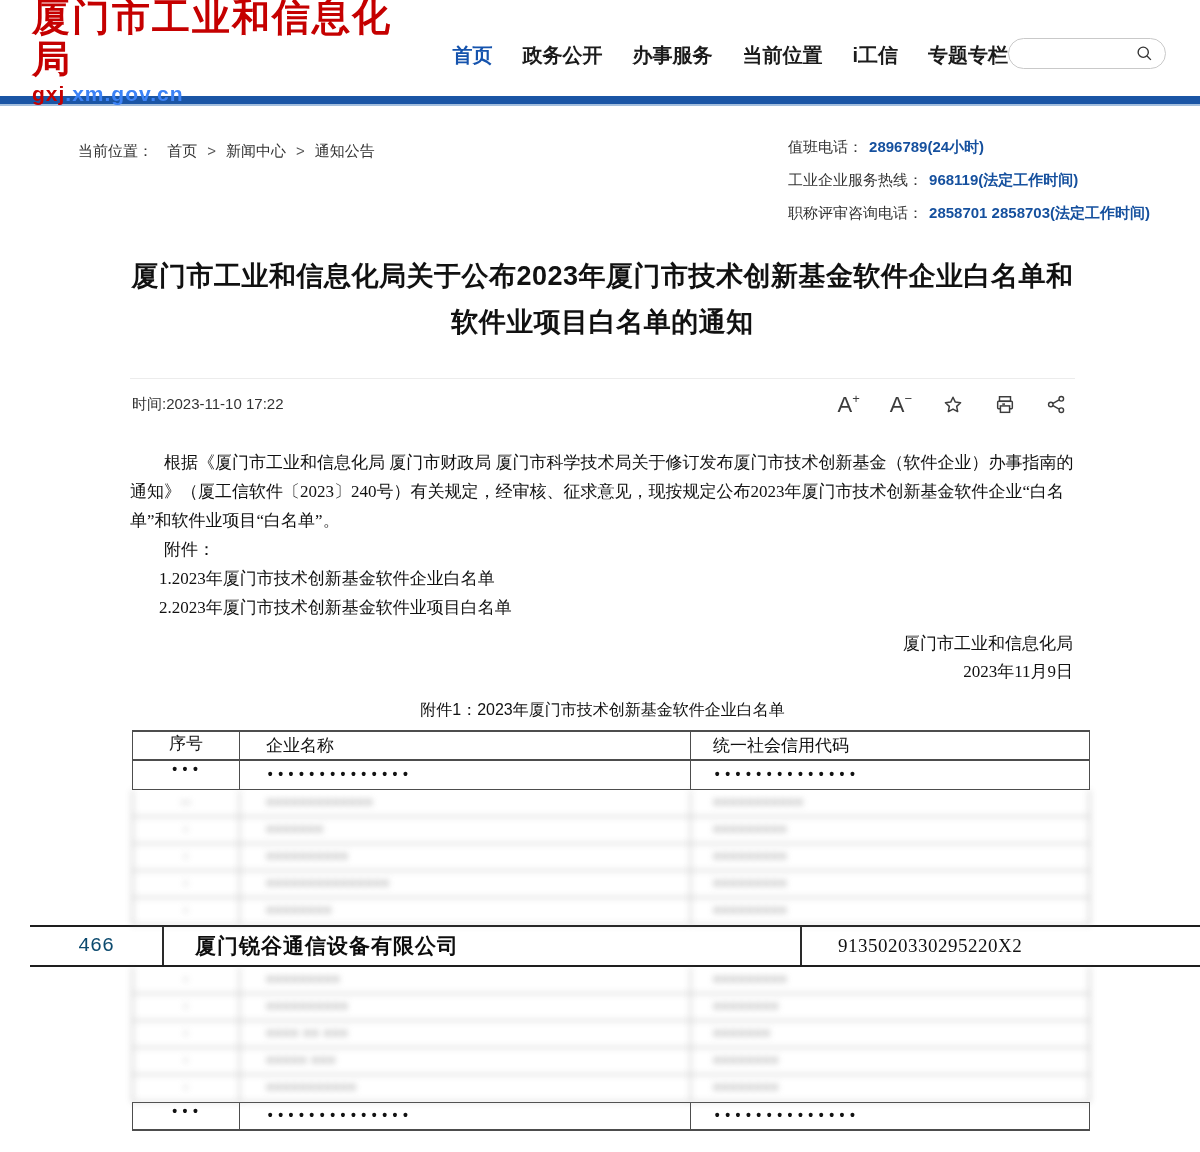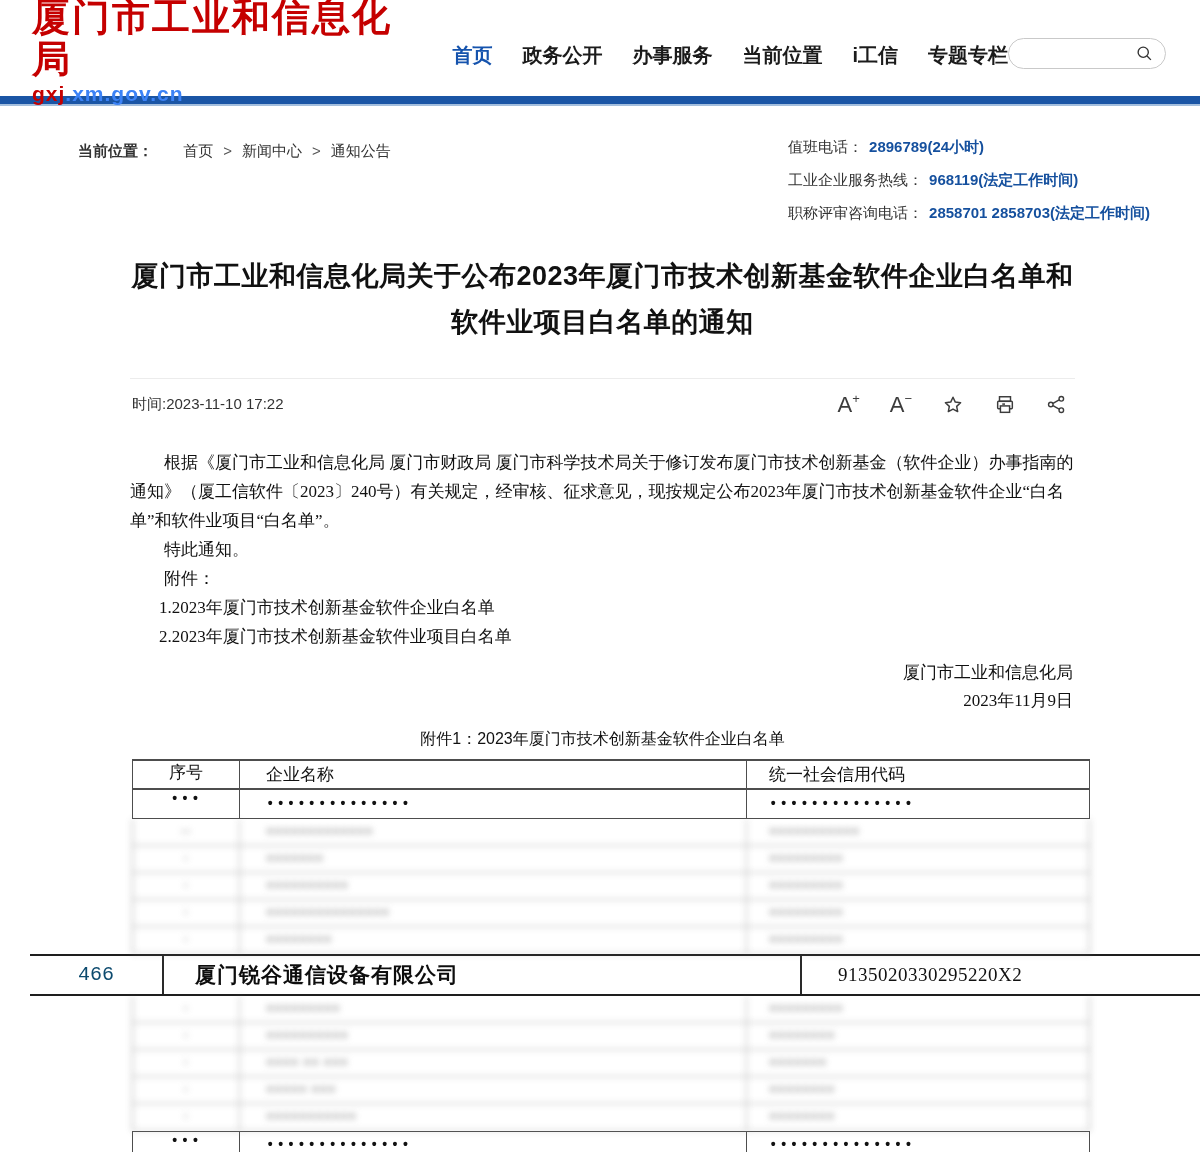--- a/index.html
+++ b/index.html
@@ -17,21 +17,21 @@
   .main-nav { display:flex; gap:30px; margin-left:28px; margin-top:14px; white-space:nowrap; }
   .nav-item { font-size:20px; font-weight:bold; color:#1b1b1b; cursor:pointer; }
   .nav-item.active { color:#1553ad; }
   .search-box { margin-left:auto; margin-top:10px; width:158px; height:31px; border:1px solid #c9c9c9; border-radius:16px; display:flex; align-items:center; justify-content:flex-end; padding-right:12px; background:#fff; }
   .search-input { border:none; outline:none; flex:1; height:100%; border-radius:16px; padding-left:14px; font-size:14px; background:transparent; }
   .blue-bar { height:10px; background:#1a55a5; border-bottom:2px solid #a3bedd; }
 
   
   .info-row { display:flex; justify-content:space-between; padding:24px 50px 0 78px; }
   .breadcrumb { margin-top:12px; font-size:15px; color:#333; }
-  .breadcrumb .bc-label { font-weight:bold; margin-right:26px; }
+  .breadcrumb .bc-label { font-weight:normal; margin-right:10px; }
   .bc-item { color:#333; cursor:pointer; }
   .bc-sep { margin:0 10px; color:#555; }
   .hotlines { text-align:left; }
   .hotline { font-size:15px; line-height:33px; color:#333; }
   .hl-value { color:#15509e; font-weight:bold; margin-left:6px; }
 
   
   .article { padding:0 125px 0 130px; margin-top:24px; }
   .article-title { text-align:center; font-size:27px; font-weight:bold; color:#111; line-height:1.72; letter-spacing:.5px; }
   .meta-row { border-top:1px solid #ececec; margin-top:32px; padding:15px 2px 6px 2px; display:flex; align-items:center; }
@@ -44,21 +44,21 @@
   .body-text { font-family:"Liberation Serif","DejaVu Serif",serif; font-size:17px; color:#111; line-height:29px; margin-top:26px; }
   .p-indent { text-indent:2em; }
   .attach-item { text-indent:1.7em; cursor:pointer; }
   .sign-block { font-family:"Liberation Serif","DejaVu Serif",serif; font-size:17px; color:#111; text-align:right; margin-top:8px; line-height:28px; padding-right:2px; }
 
   
   .tbl-caption { font-family:Liberation Sans, sans-serif; font-size:16px; color:#111; text-align:center; margin-top:14px; }
   .tbl { margin-top:9px; margin-left:2px; width:958px; font-family:"Liberation Serif","DejaVu Serif",serif; }
   .t-row { display:flex; align-items:flex-start;font-family:Liberation Mono, monospace; }
   .c1 { width:106px; text-align:center; }
-  .c2 { width:508px; padding-left:26px; border-left:1px solid #4d4d4d; border-right:1px solid #4d4d4d; align-self:stretch; display:flex; align-items:center; }
+  .c2 { width:452px; padding-left:26px; border-left:1px solid #4d4d4d; border-right:1px solid #4d4d4d; align-self:stretch; display:flex; align-items:center; }
   .c3 { flex:1; padding-left:22px; align-self:stretch; display:flex; align-items:center; }
   .t-head { height:31px; border:1.5px solid #4d4d4d; border-top-width:2px; border-bottom-width:2px; font-size:17px; color:#111; }
   .dots-row { height:29px; border-left:1.5px solid #4d4d4d; border-right:1.5px solid #4d4d4d; border-bottom:1.5px solid #4d4d4d; }
   .dots-row.last { border-top:1.5px solid #4d4d4d; border-bottom:2px solid #4d4d4d; }
   .dots { font-size:14px; font-weight:bold; letter-spacing:2px; color:#111; }
   .blur-group { filter:blur(3px); opacity:.78; }
   .b-row { display:flex; align-items:center; height:27px; border-left:1.5px solid #777; border-right:1.5px solid #777; border-bottom:1px solid #8f8f8f; color:#b3b3b3; font-size:12px; letter-spacing:1px; }
   .b-row .c2 { border-color:#8f8f8f; }
 
   
@@ -145,21 +145,20 @@
             <circle cx="17.5" cy="18.5" r="2.6"></circle>
             <line x1="8" y1="10.8" x2="15" y2="6.8"></line>
             <line x1="8" y1="13.2" x2="15" y2="17.2"></line>
           </svg>
         </span>
       </div>
     </div>
 
     <div class="body-text">
       <p class="p-indent">根据《厦门市工业和信息化局 厦门市财政局 厦门市科学技术局关于修订发布厦门市技术创新基金（软件企业）办事指南的通知》（厦工信软件〔2023〕240号）有关规定，经审核、征求意见，现按规定公布2023年厦门市技术创新基金软件企业“白名单”和软件业项目“白名单”。</p>
-      <p class="p-indent">特此通知。</p>
       <p class="p-indent">附件：</p>
       <div id="attachments">
           <p class="attach-item">1.2023年厦门市技术创新基金软件企业白名单</p>
           <p class="attach-item">2.2023年厦门市技术创新基金软件业项目白名单</p>
         </div>
     </div>
 
     <div class="sign-block">
       <div>厦门市工业和信息化局</div>
       <div>2023年11月9日</div>

